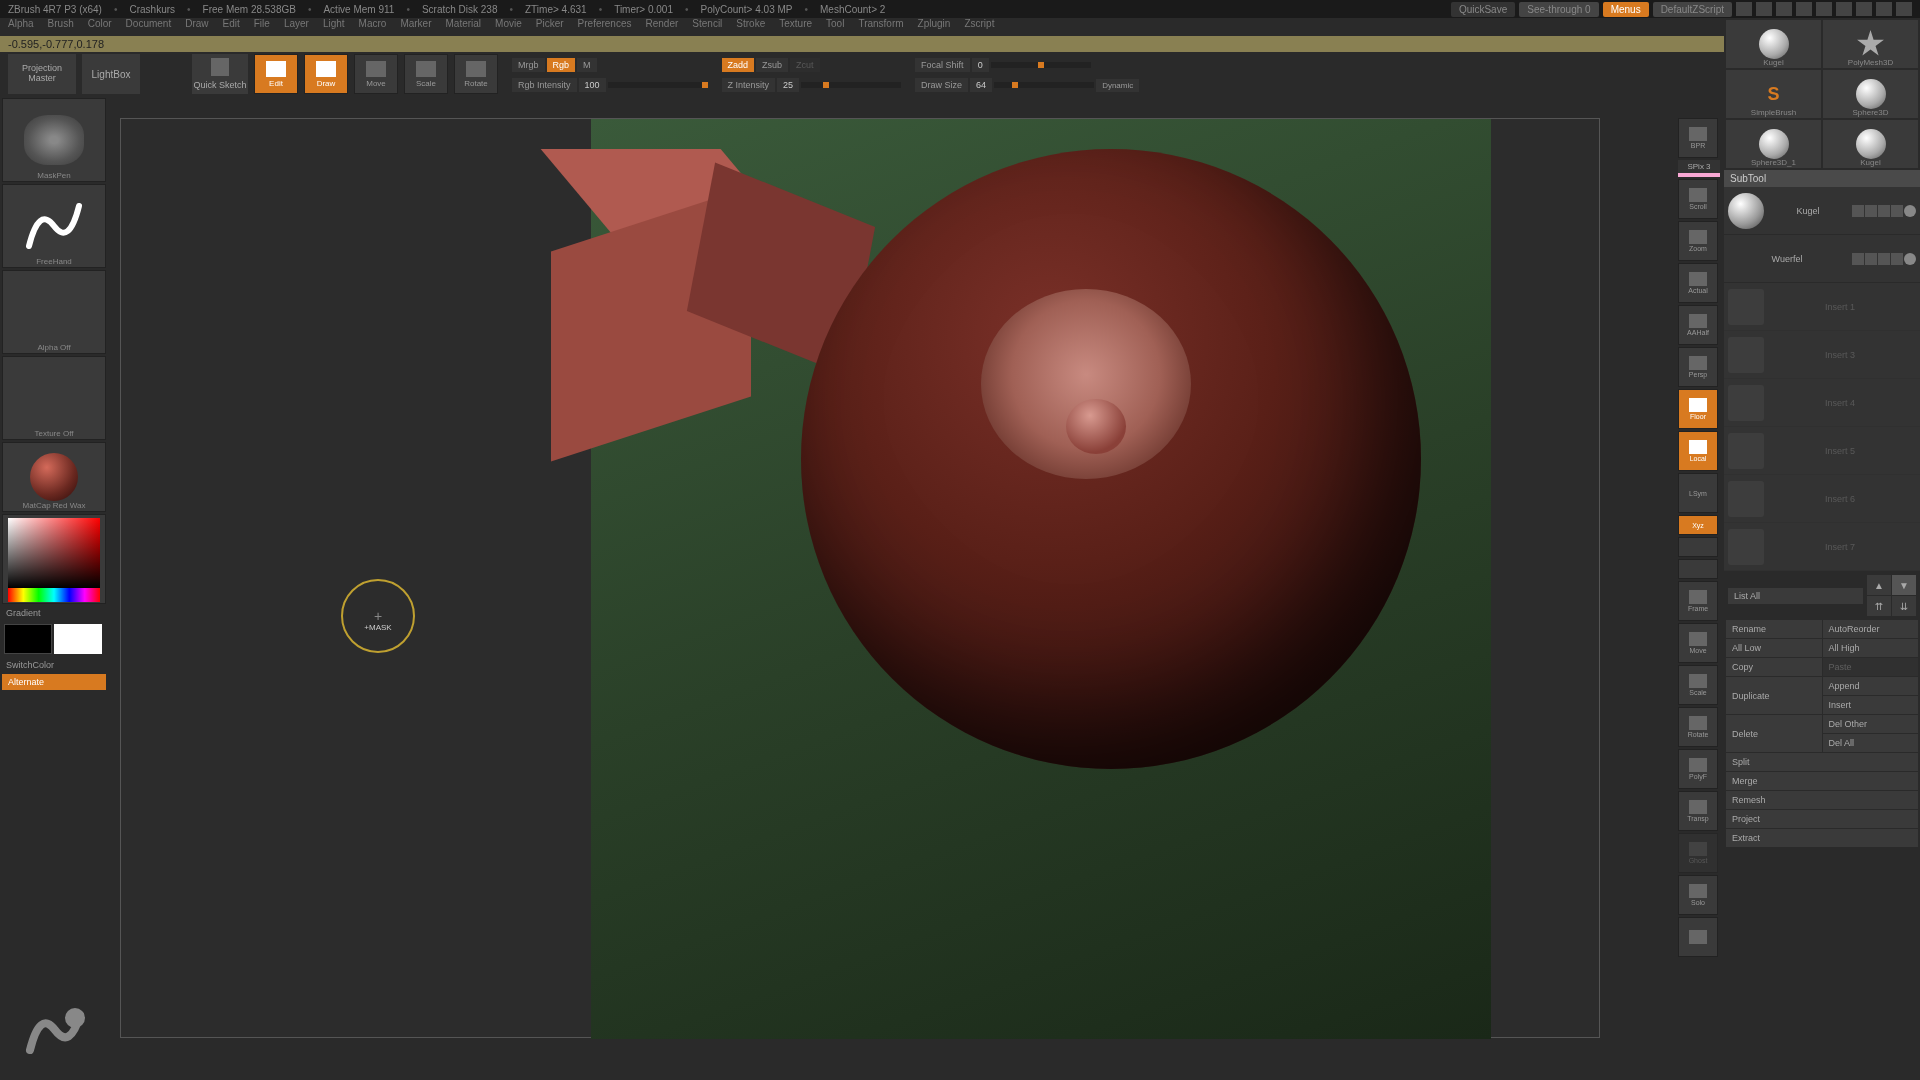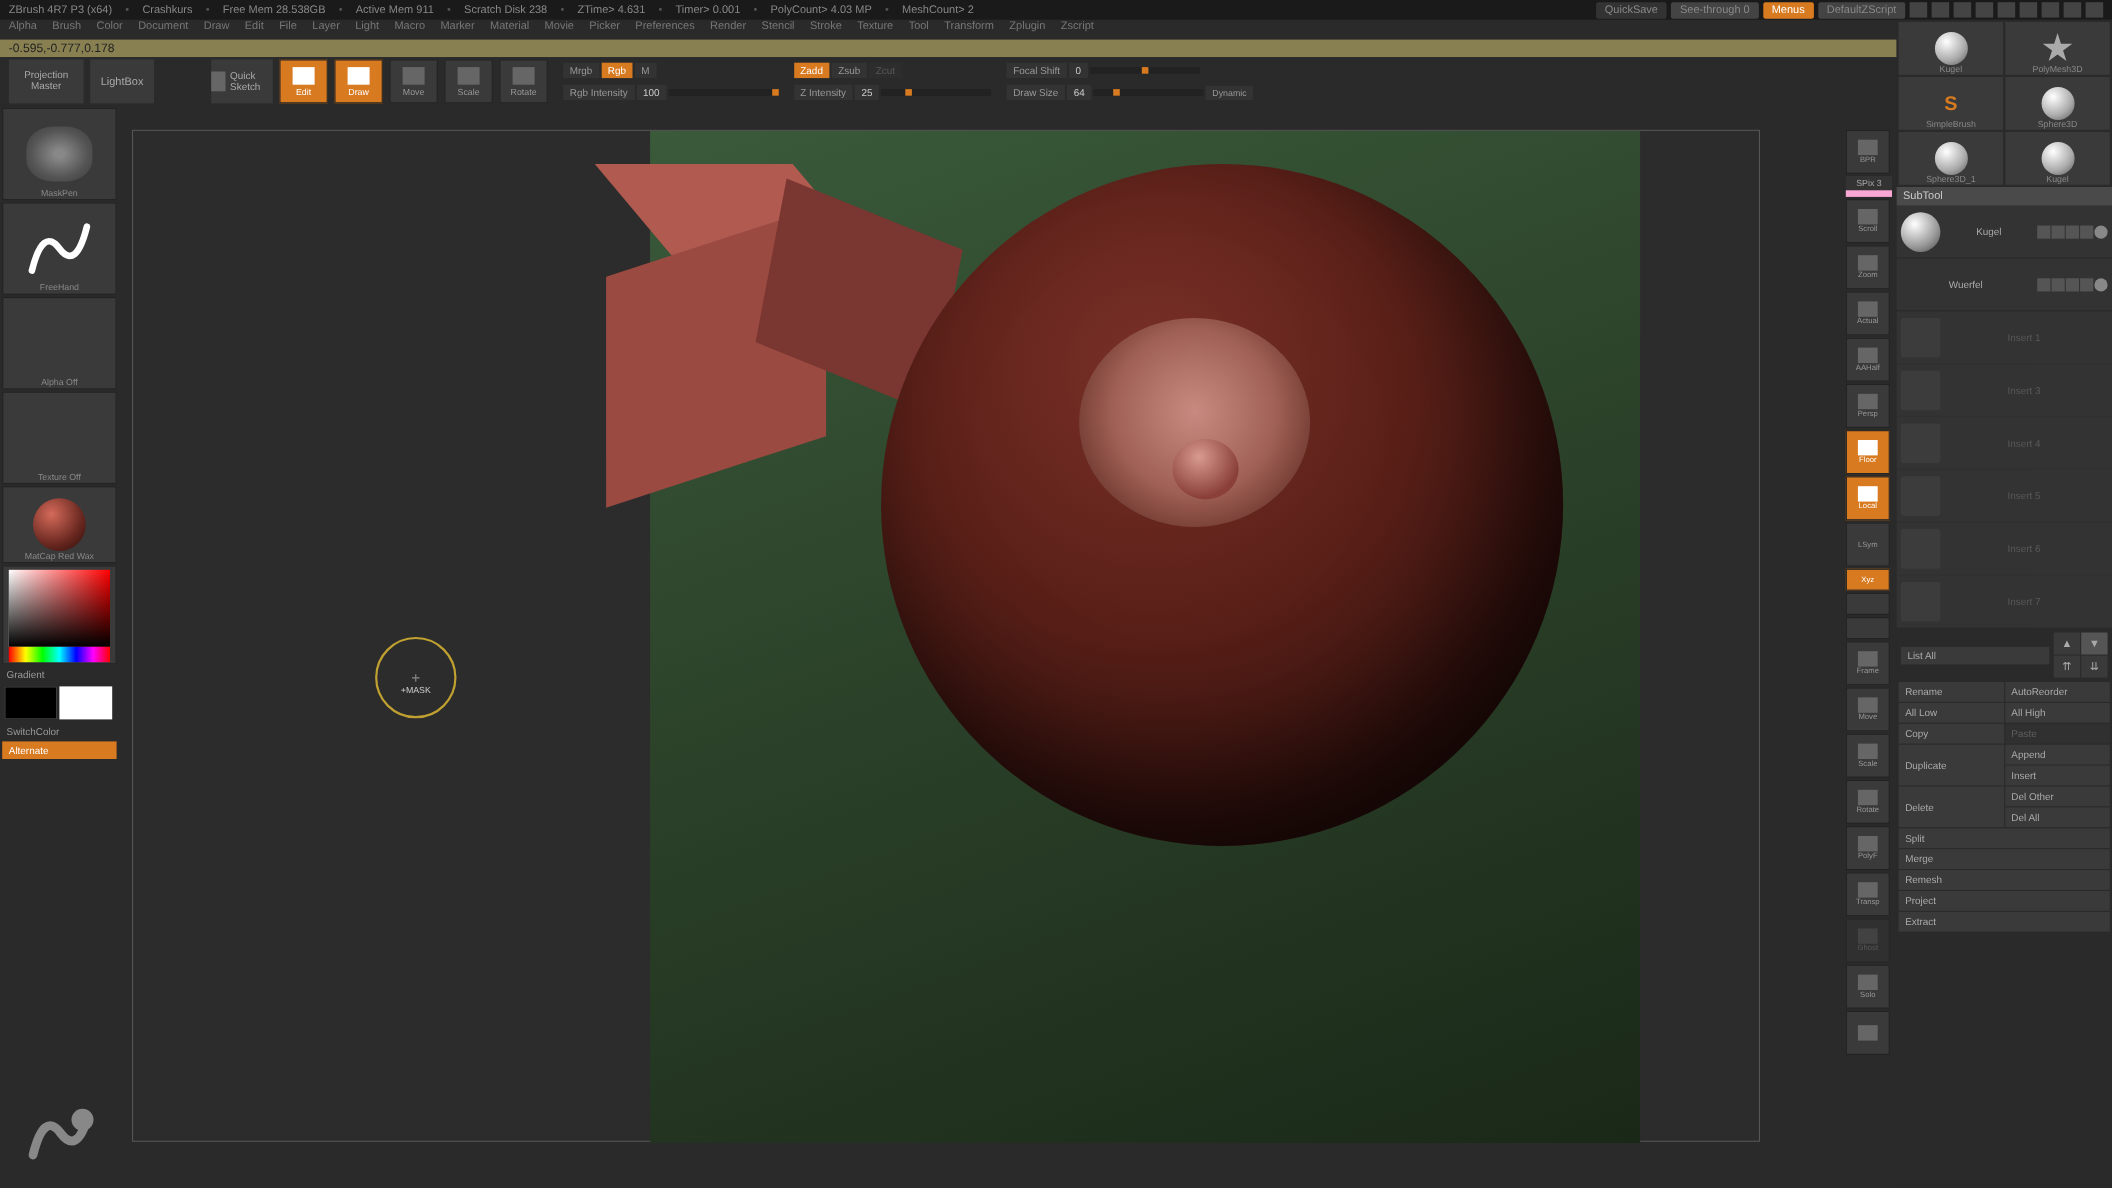--- a/index.html
+++ b/index.html
@@ -15,28 +15,28 @@
 .titlebar .icon-btn { width: 16px; height: 14px; background: #444; cursor: pointer; }
 
 
 .menubar { height: 18px; background: #2a2a2a; display: flex; padding: 0 8px; gap: 14px; font-size: 10px; color: #777; }
 .menubar span { cursor: pointer; }
 
 
 .coordbar { height: 16px; background: #898052; color: #222; padding: 0 8px; font-size: 11px; display: flex; align-items: center; }
 
 
-.toolbar { height: 44px; background: #2a2a2a; display: flex; align-items: center; padding: 2px 8px; gap: 6px; }
+.toolbar { height: 44px; background: #2a2a2a; display: flex; align-items: flex-end; padding: 2px 8px; gap: 6px; }
 .tool-btn { width: 44px; height: 40px; background: #3a3a3a; border: 1px solid #222; display: flex; flex-direction: column; align-items: center; justify-content: center; font-size: 8px; color: #999; cursor: pointer; }
 .tool-btn.active { background: #d87a20; color: #fff; }
 .tool-btn .ico { width: 20px; height: 16px; background: #666; margin-bottom: 2px; }
 .tool-btn.active .ico { background: #fff; }
 .projmaster { width: 68px; height: 40px; background: #3a3a3a; display: flex; align-items: center; justify-content: center; text-align: center; font-size: 9px; color: #aaa; cursor: pointer; line-height: 1.1; }
 .lightbox { width: 58px; height: 40px; background: #3a3a3a; display: flex; align-items: center; justify-content: center; font-size: 10px; color: #aaa; cursor: pointer; }
-.quicksketch { width: 56px; height: 40px; background: #3a3a3a; display: flex; align-items: center; justify-content: center; gap: 4px; font-size: 9px; cursor: pointer; }
+.quicksketch { width: 56px; height: 40px; background: #3a3a3a; display: flex; align-items: center; justify-content: center; gap: 4px; font-size: 9px; cursor: pointer; flex-direction: column; }
 .quicksketch .qs-ico { width: 18px; height: 18px; background: #666; }
 
 .slider-group { display: flex; flex-direction: column; gap: 2px; margin-left: 8px; }
 .slider-row { display: flex; align-items: center; gap: 2px; height: 18px; }
 .sl-label { background: #333; padding: 2px 6px; font-size: 9px; color: #999; min-width: 40px; }
 .sl-btn { background: #333; padding: 2px 6px; font-size: 9px; color: #999; cursor: pointer; }
 .sl-btn.active { background: #d87a20; color: #fff; }
 .sl-val { background: #333; padding: 2px 6px; font-size: 9px; color: #ccc; }
 .sl-track { width: 100px; height: 6px; background: #222; position: relative; }
 .sl-track .thumb { position: absolute; width: 6px; height: 6px; background: #d87a20; }
@@ -81,21 +81,21 @@
 .cursor-ring .cross { position: absolute; color: #888; font-size: 14px; }
 .cursor-ring .lbl { position: absolute; top: 42px; font-size: 8px; color: #ccc; }
 
 
 .right-shelf { position: absolute; right: 200px; top: 118px; width: 42px; display: flex; flex-direction: column; gap: 2px; }
 .rs-btn { width: 40px; height: 40px; background: #3a3a3a; border: 1px solid #222; display: flex; flex-direction: column; align-items: center; justify-content: center; font-size: 7px; color: #999; cursor: pointer; }
 .rs-btn.active { background: #d87a20; color: #fff; }
 .rs-btn .ico { width: 18px; height: 14px; background: #666; margin-bottom: 1px; }
 .rs-btn.active .ico { background: #fff; }
 .spix { font-size: 8px; color: #aaa; text-align: center; padding: 2px; background: #333; }
-.spix.on { border-bottom: 6px solid #f9a8d4; }
+.spix.on { border-bottom: 4px solid #f9a8d4; }
 
 
 .right-panel { position: absolute; right: 0; top: 18px; width: 196px; background: #2a2a2a; height: 1060px; overflow: hidden; }
 .tool-grid { display: grid; grid-template-columns: 1fr 1fr; gap: 2px; padding: 2px; }
 .tool-item { height: 48px; background: #3a3a3a; display: flex; flex-direction: column; align-items: center; justify-content: center; font-size: 8px; color: #888; cursor: pointer; position: relative; }
 .tool-item .ball { width: 30px; height: 30px; border-radius: 50%; background: radial-gradient(circle at 35% 30%, #fff, #aaa 60%, #555); }
 .tool-item .star { width: 28px; height: 28px; background: #aaa; clip-path: polygon(50% 0, 61% 35%, 98% 35%, 68% 57%, 79% 91%, 50% 70%, 21% 91%, 32% 57%, 2% 35%, 39% 35%); }
 .tool-item .sb { font-size: 18px; color: #d87a20; font-weight: bold; }
 
 .section-hdr { background: #4a4a4a; color: #ccc; font-size: 10px; padding: 3px 6px; cursor: pointer; }

